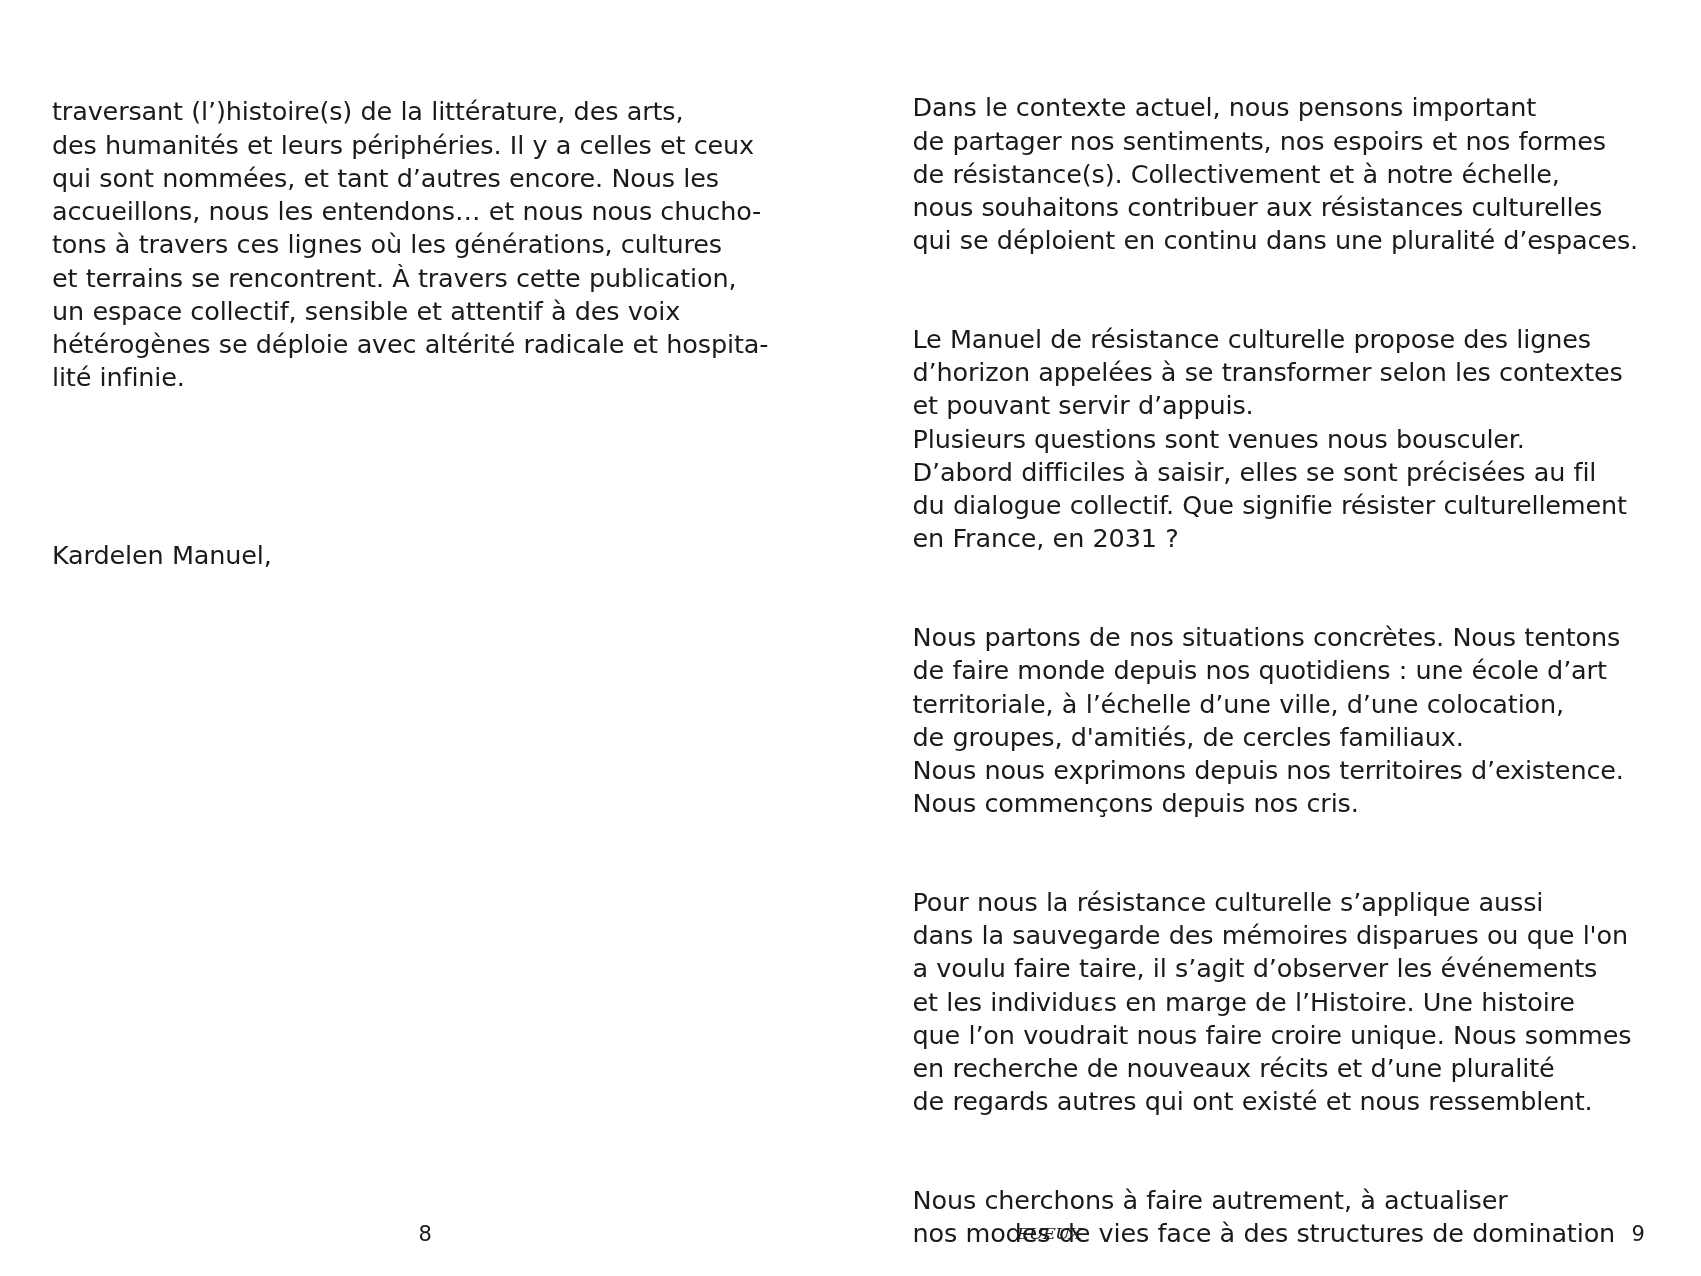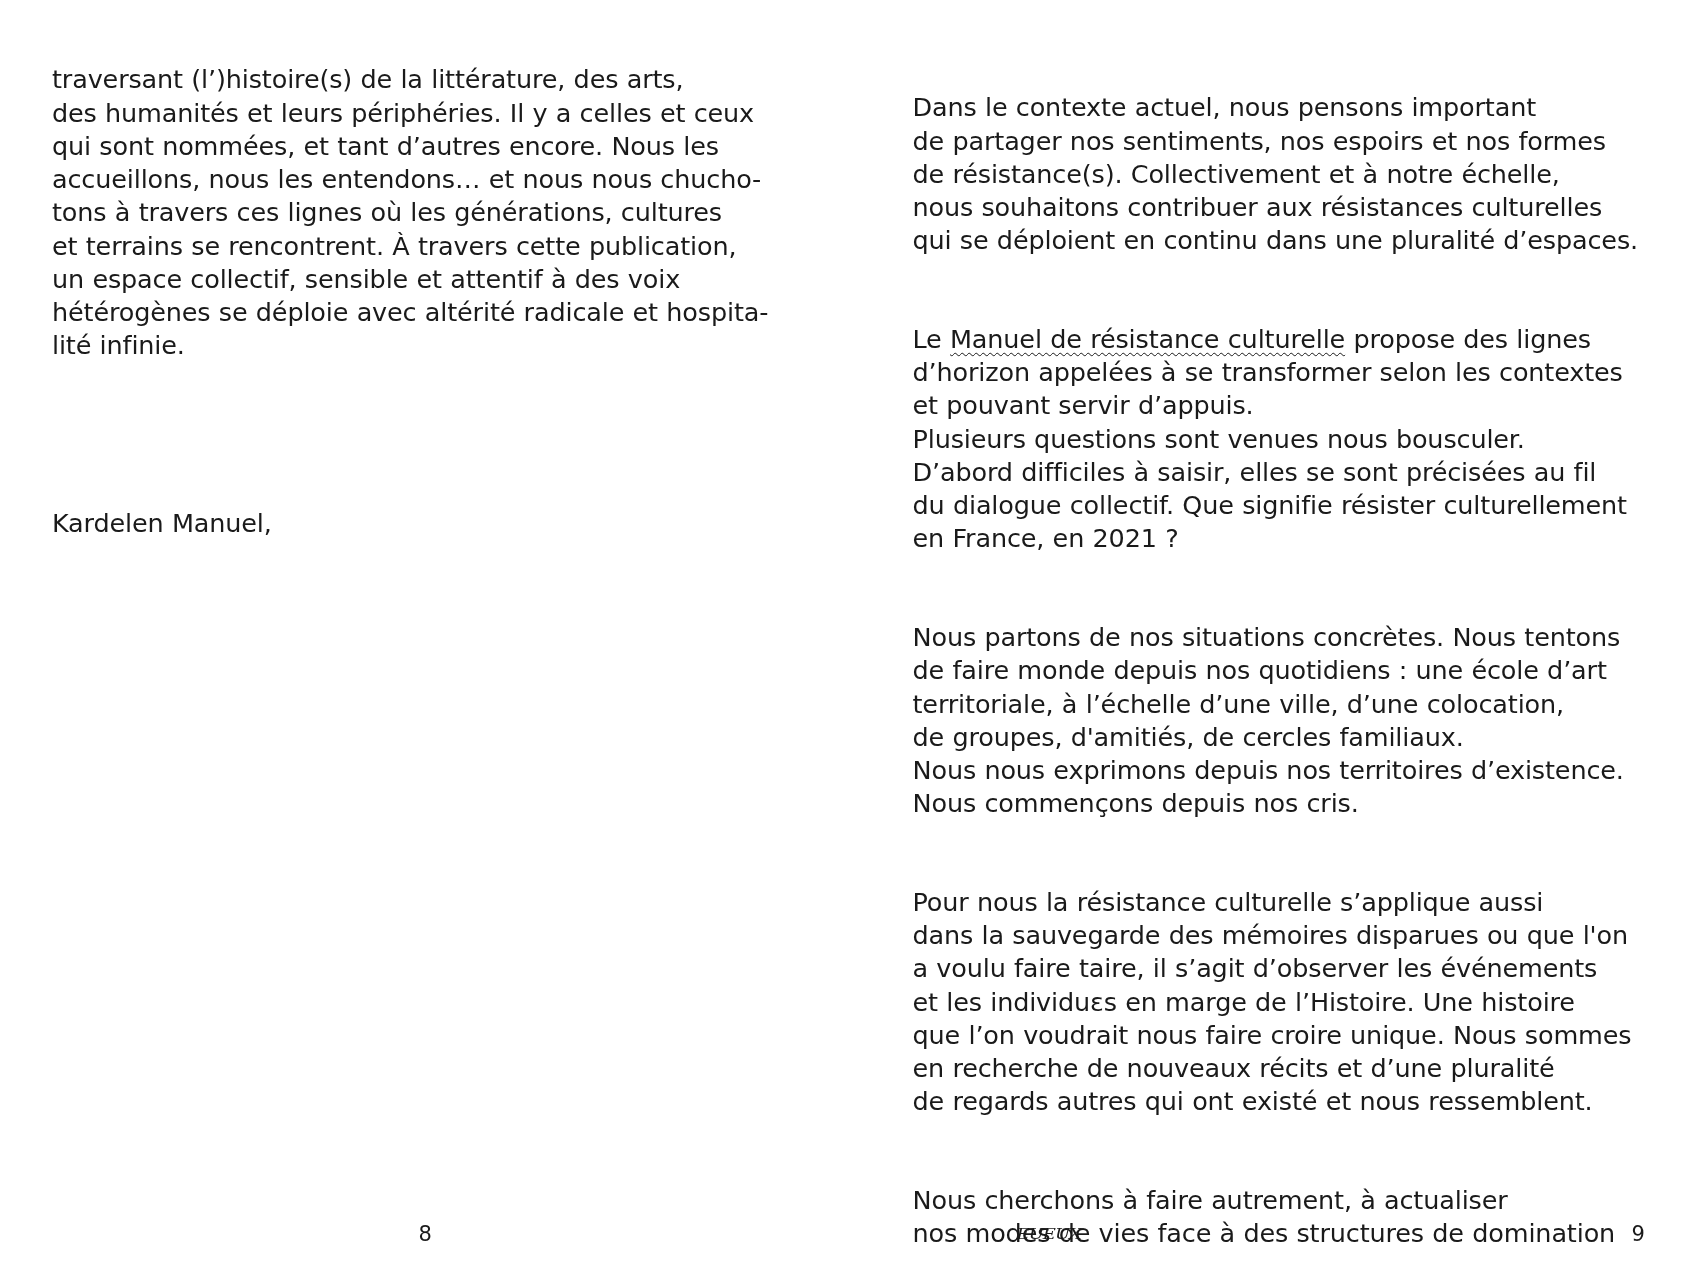--- a/index.html
+++ b/index.html
@@ -20,21 +20,21 @@
     inset: 0;
     display: flex;
   }
   .page {
     position: relative;
     width: 50%;
     height: 100%;
     box-sizing: border-box;
   }
   .page-left {
-    padding: 30px 70px 0 52px;
+    padding: 62px 70px 0 52px;
   }
   .page-right {
     padding: 58px 60px 0 62px;
   }
   .body-text {
     font-size: 25.5px;
     line-height: 1.305;
     letter-spacing: -0.15px;
     white-space: pre-line;
     word-spacing: 0.4px;
@@ -51,21 +51,20 @@
     font-weight: bold;
     margin: 0 0 46px 0;
     letter-spacing: -0.1px;
   }
   .sig {
     margin-top: 46px;
   }
   .bold-inline { font-weight: bold; }
 
   .wavy {
-    text-decoration: underline;
     text-decoration-style: wavy;
     text-decoration-thickness: 1px;
     text-underline-offset: 4px;
   }
 
   .folio {
     position: absolute;
     bottom: 30px;
     font-size: 21px;
     letter-spacing: 0.2px;
@@ -118,21 +117,21 @@
 de partager nos sentiments, nos espoirs et nos formes
 de résistance(s). Collectivement et à notre échelle,
 nous souhaitons contribuer aux résistances culturelles
 qui se déploient en continu dans une pluralité d’espaces.</p>
       <p class="para"><span>Le </span><span class="wavy">Manuel de résistance culturelle</span><span> propose des lignes
 d’horizon appelées à se transformer selon les contextes
 et pouvant servir d’appuis.
 Plusieurs questions sont venues nous bousculer.
 D’abord difficiles à saisir, elles se sont précisées au fil
 du dialogue collectif. Que signifie résister culturellement
-en France, en 2021 ?</span></p>
+en France, en 2031 ?</span></p>
       <p class="para">Nous partons de nos situations concrètes. Nous tentons
 de faire monde depuis nos quotidiens : une école d’art
 territoriale, à l’échelle d’une ville, d’une colocation,
 de groupes, d'amitiés, de cercles familiaux.
 Nous nous exprimons depuis nos territoires d’existence.
 Nous commençons depuis nos cris.</p>
       <p class="para">Pour nous la résistance culturelle s’applique aussi
 dans la sauvegarde des mémoires disparues ou que l'on
 a voulu faire taire, il s’agit d’observer les événements
 et les individuɛs en marge de l’Histoire. Une histoire

